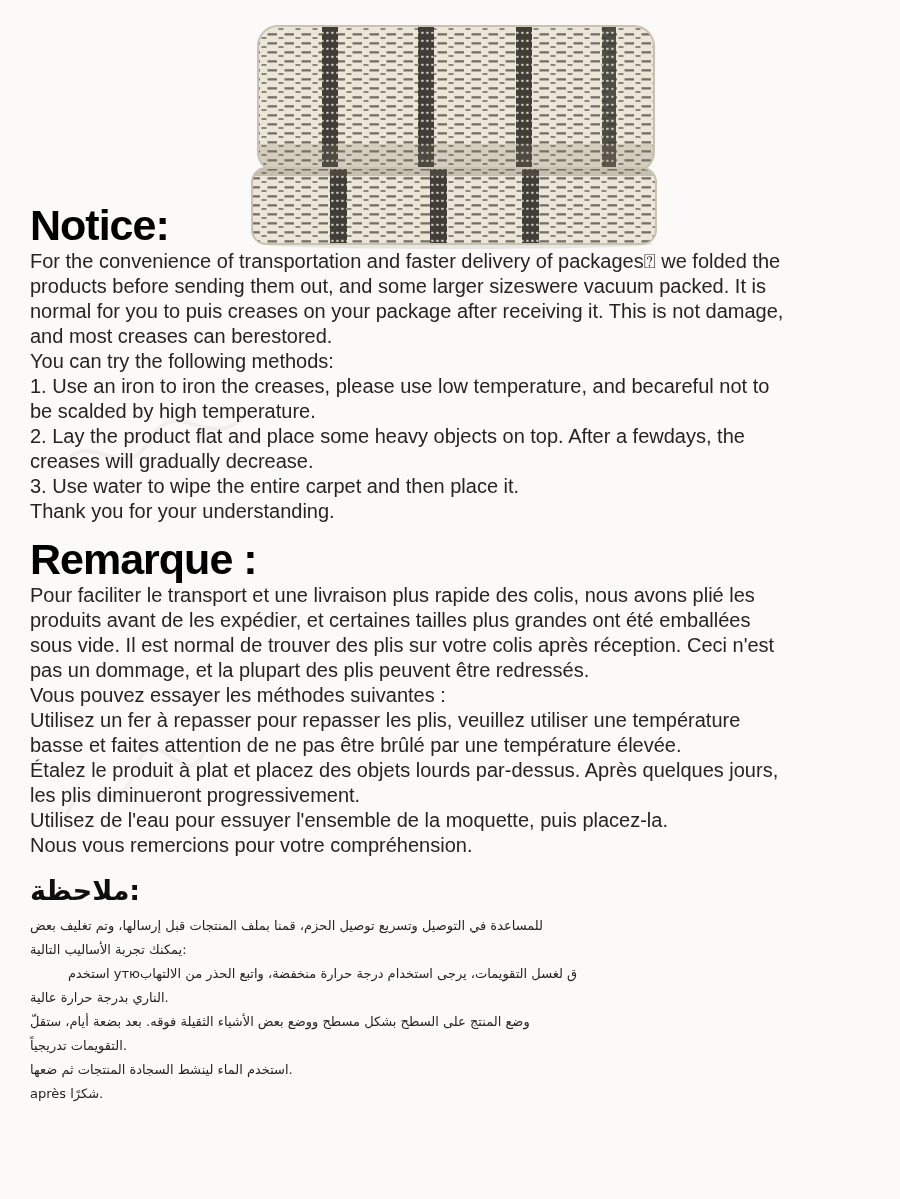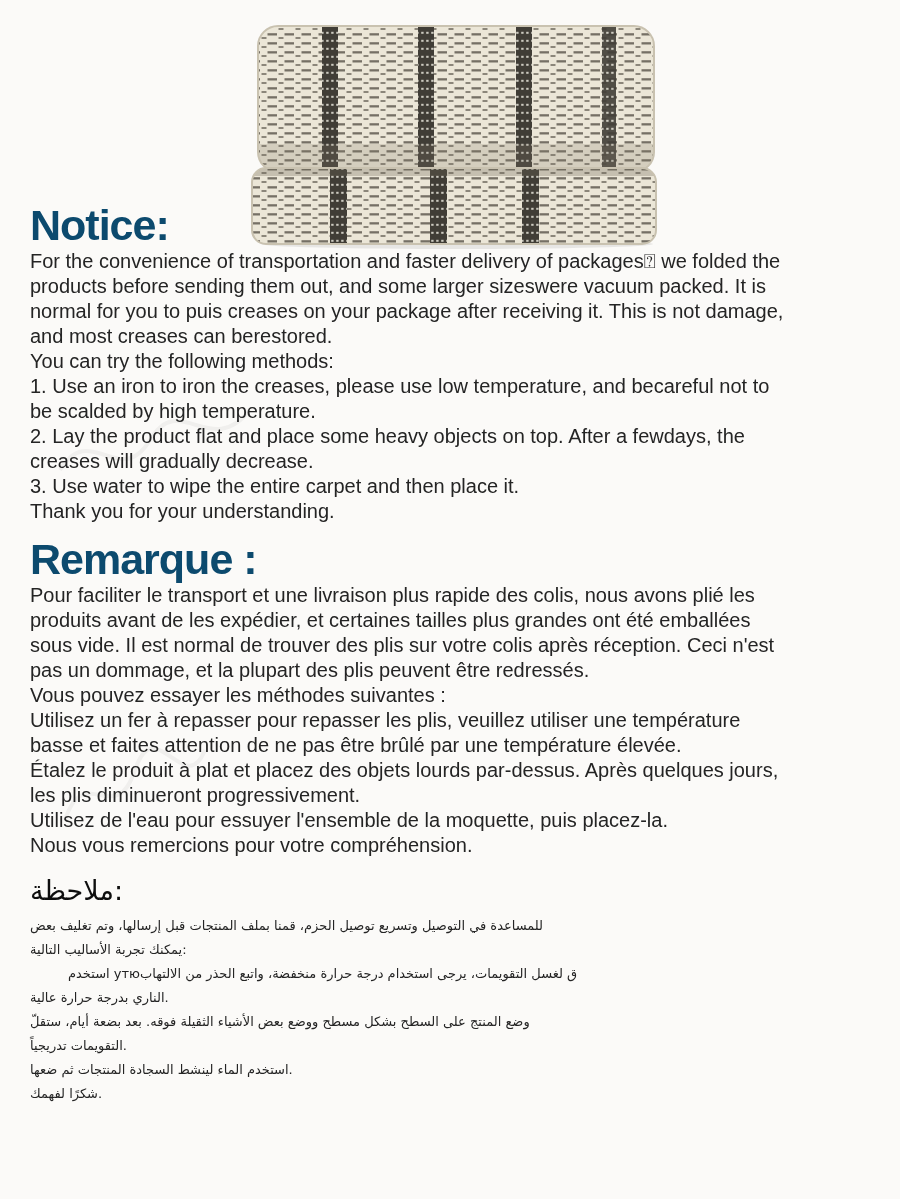--- a/index.html
+++ b/index.html
@@ -12,24 +12,24 @@
     overflow:hidden;
   }
   .content{padding:0 22px 0 30px;position:relative;}
   .product{
     position:absolute;left:250px;top:22px;
     width:415px;height:228px;
   }
   .watermark{position:absolute;opacity:.05;pointer-events:none;}
   h1.big{
     font-size:43px;line-height:48px;font-weight:bold;
-    color:#0c4a6e;margin:0;letter-spacing:-1px;
+    color:#000000;margin:0;letter-spacing:-1px;
   }
   h2.ar-head{
-    font-size:27px;line-height:34px;font-weight:normal;
+    font-size:27px;line-height:34px;font-weight:bold;
     color:#0e0e0e;margin:0 0 6px 0;
     font-family:"DejaVu Sans",sans-serif;
   }
   .sec-en{padding-top:201px;}
   .sec-fr{margin-top:11px;}
   .sec-ar{
     margin-top:16px;
     direction:rtl;
     text-align:left;
     font-family:"DejaVu Sans",sans-serif;
@@ -132,17 +132,17 @@
   <section class="sec-ar" dir="rtl">
     <h2 class="ar-head">:ملاحظة</h2>
     <div class="bodytext">
       <div class="ln">للمساعدة في التوصيل وتسريع توصيل الحزم، قمنا بملف المنتجات قبل إرسالها، وتم تغليف بعض</div>
       <div class="ln">:يمكنك تجربة الأساليب التالية</div>
       <div class="ln">ق لغسل التقويمات، يرجى استخدام درجة حرارة منخفضة، واتبع الحذر من الالتهابутю استخدم</div>
       <div class="ln">.الناري بدرجة حرارة عالية</div>
       <div class="ln">وضع المنتج على السطح بشكل مسطح ووضع بعض الأشياء الثقيلة فوقه. بعد بضعة أيام، ستقلّ</div>
       <div class="ln">.التقويمات تدريجياً</div>
       <div class="ln">.استخدم الماء لينشط السجادة المنتجات ثم ضعها</div>
-      <div class="ln">.شكرًا لفهمك</div>
+      <div class="ln">.شكرًا après</div>
     </div>
   </section>
 
 </div>
 
 </body></html>

